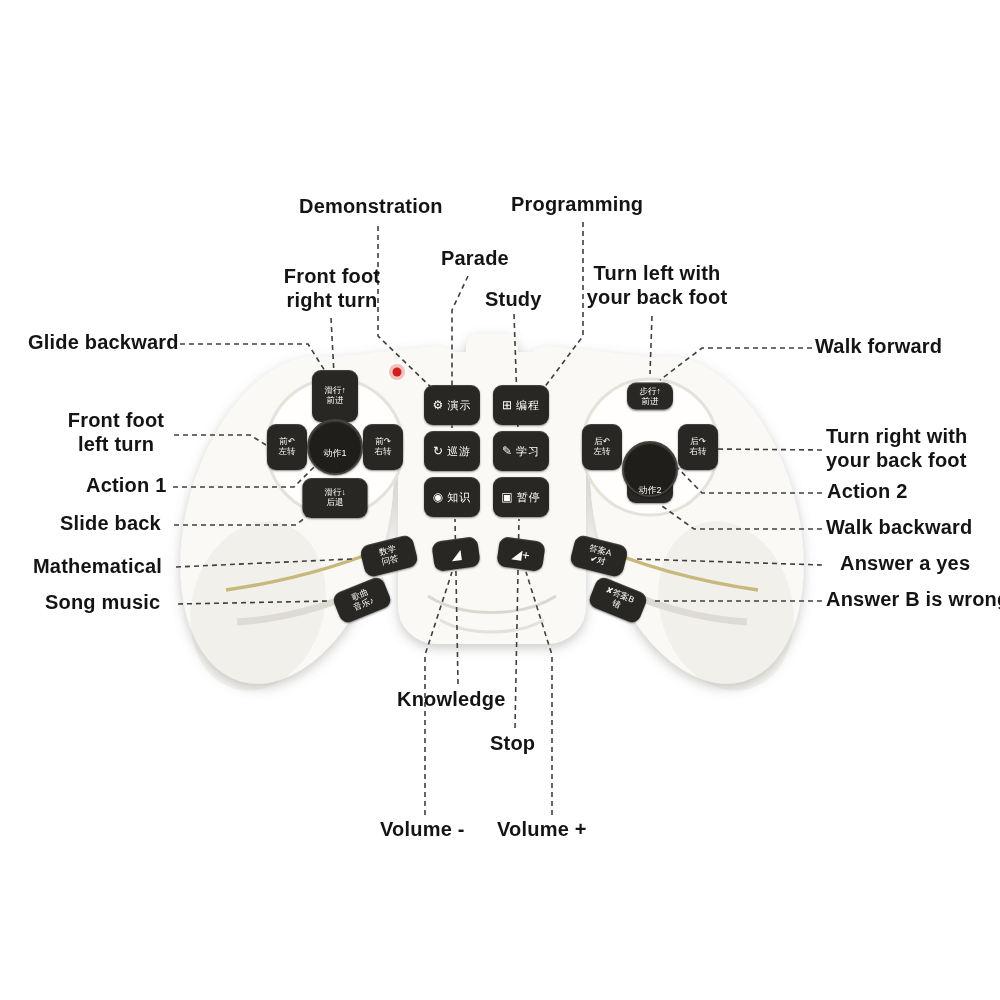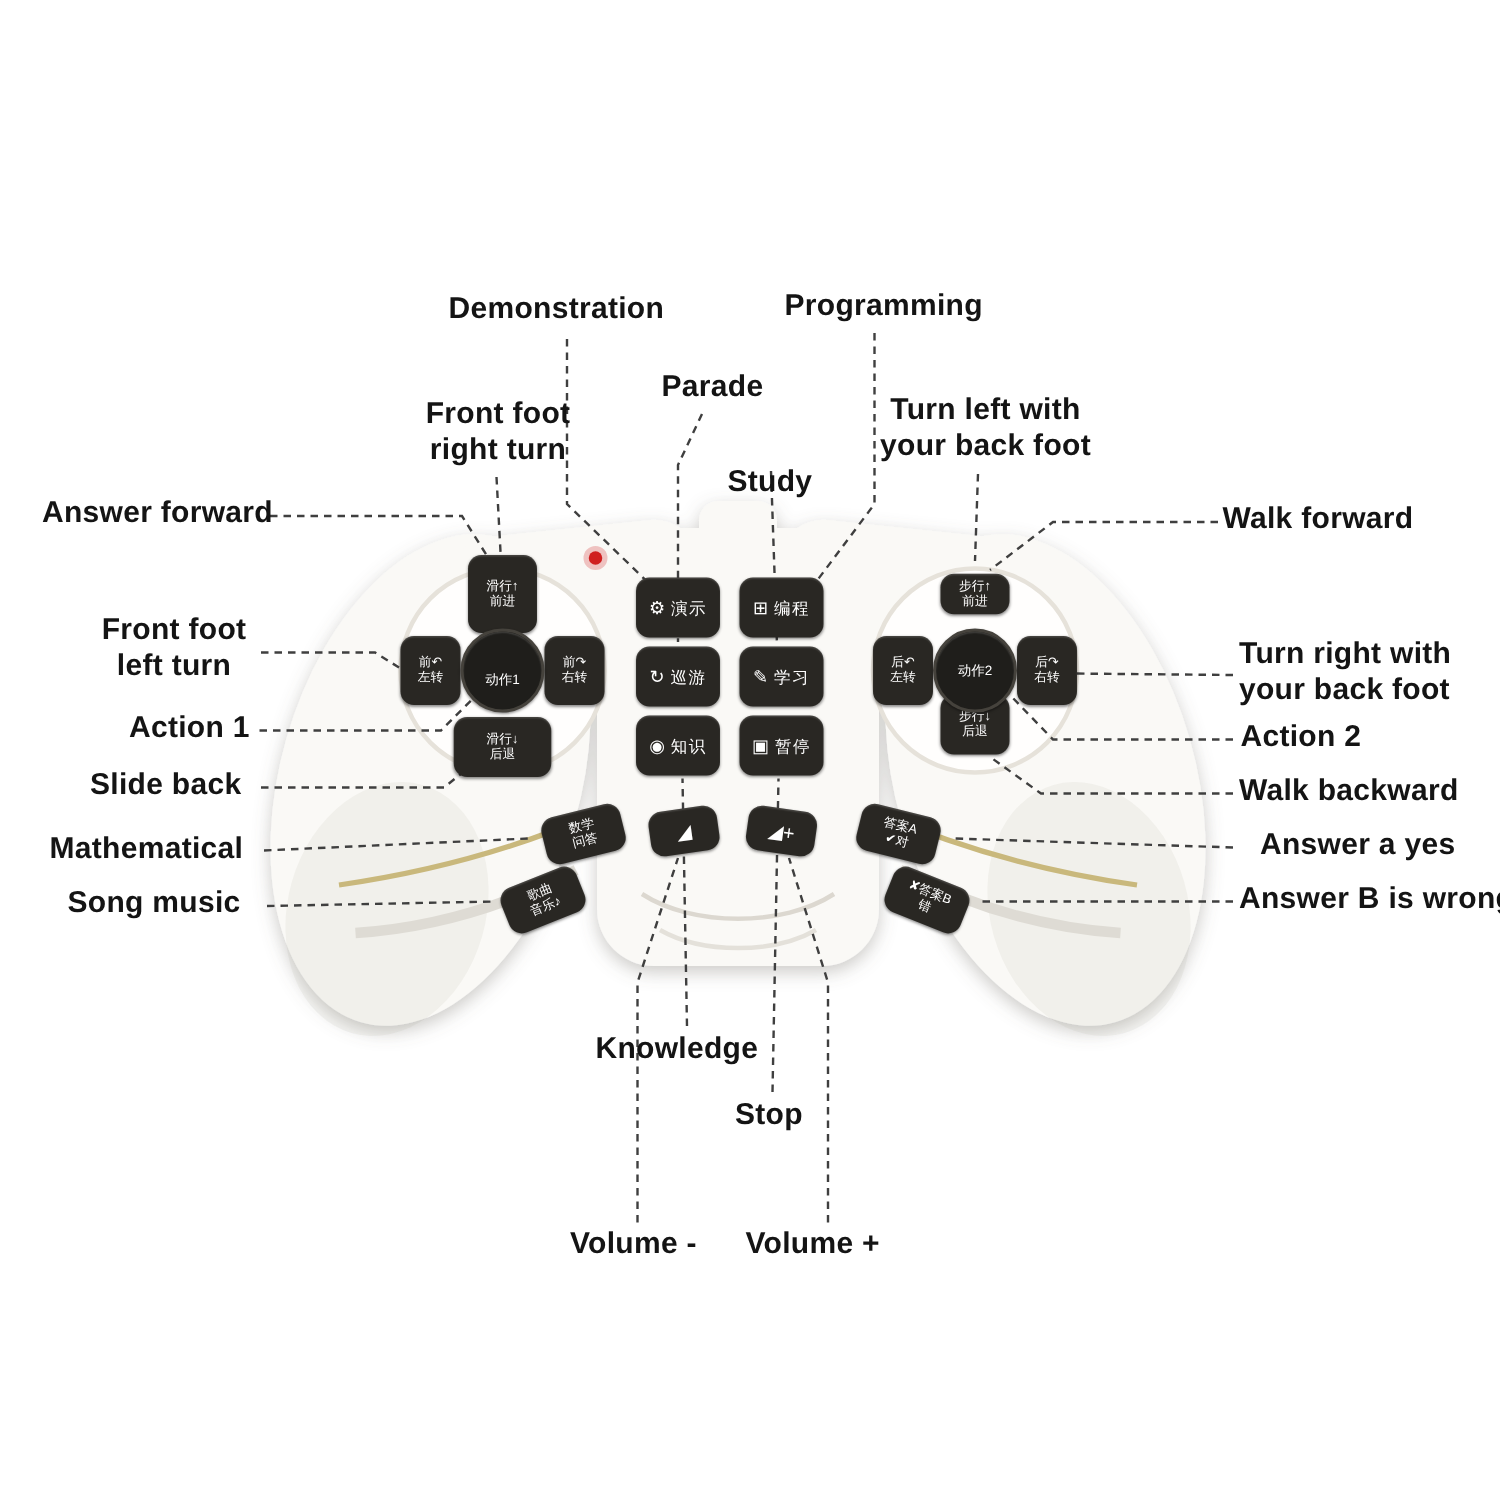--- a/index.html
+++ b/index.html
@@ -126,21 +126,21 @@
 后退</span>
     </div>
   <div class="btn" style="left:602px;top:447px;width:40px;height:46px;">
       <span class="multi">后↶
 左转</span>
     </div>
   <div class="btn" style="left:698px;top:447px;width:40px;height:46px;">
       <span class="multi">后↷
 右转</span>
     </div>
-  <div class="btn round" style="left:650px;top:447px;width:52px;height:52px;">
+  <div class="btn round" style="left:650px;top:469px;width:52px;height:52px;align-items:flex-end;">
       <span class="multi" style="font-size:9px;">动作2</span>
     </div>
 
   <div class="btn grid-btn" style="left:452px;top:405px;width:56px;height:40px;">
       <span class="bicon">⚙</span>
       <span class="blabel">演示</span>
     </div>
   <div class="btn grid-btn" style="left:521px;top:405px;width:56px;height:40px;">
       <span class="bicon">⊞</span>
       <span class="blabel">编程</span>
@@ -180,28 +180,28 @@
   <div class="btn" style="left:599px;top:556px;width:54px;height:32px;transform:translate(-50%,-50%) rotate(14deg);">
       <span class="multi">答案A
 ✔对</span>
     </div>
   <div class="btn" style="left:618px;top:600px;width:54px;height:32px;transform:translate(-50%,-50%) rotate(22deg);">
       <span class="multi">✘答案B
 错</span>
     </div>
 
   <div class="lbl" style="left:299px;top:194px;">Demonstration</div>
-  <div class="lbl" style="left:511px;top:192px;margin-left:12px;">Programming</div>
+  <div class="lbl" style="left:511px;top:192px;">Programming</div>
   <div class="lbl" style="left:441px;top:246px;">Parade</div>
-  <div class="lbl" style="left:485px;top:287px;margin-top:22px;">Study</div>
+  <div class="lbl" style="left:485px;top:287px;">Study</div>
   <div class="lbl center" style="left:276px;top:264px;width:112px;">Front foot
 right turn</div>
   <div class="lbl center" style="left:578px;top:261px;width:158px;">Turn left with
 your back foot</div>
-  <div class="lbl" style="left:28px;top:330px;">Answer forward</div>
+  <div class="lbl" style="left:28px;top:330px;">Glide backward</div>
   <div class="lbl" style="left:815px;top:334px;">Walk forward</div>
   <div class="lbl center" style="left:60px;top:408px;width:112px;">Front foot
 left turn</div>
   <div class="lbl" style="left:826px;top:424px;">Turn right with
 your back foot</div>
   <div class="lbl" style="left:86px;top:473px;">Action 1</div>
   <div class="lbl" style="left:827px;top:479px;">Action 2</div>
   <div class="lbl" style="left:60px;top:511px;">Slide back</div>
   <div class="lbl" style="left:826px;top:515px;">Walk backward</div>
   <div class="lbl" style="left:33px;top:554px;">Mathematical</div>

